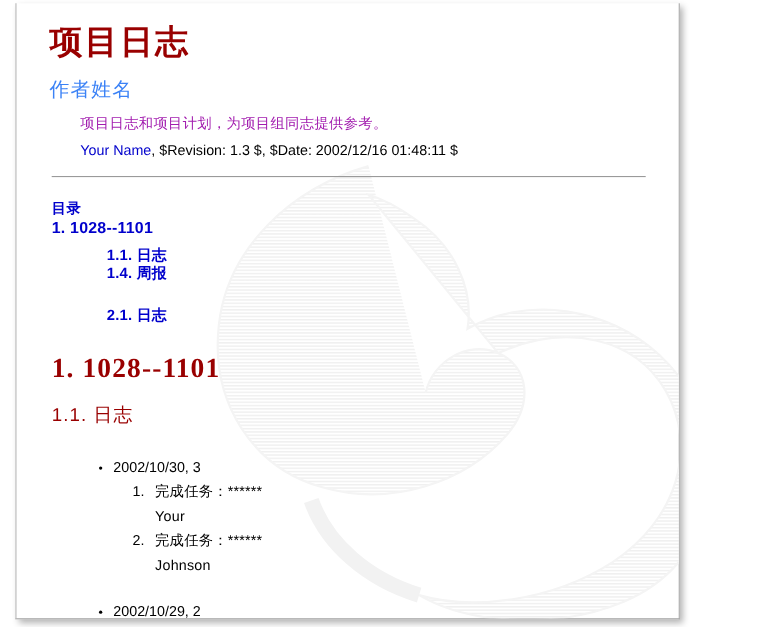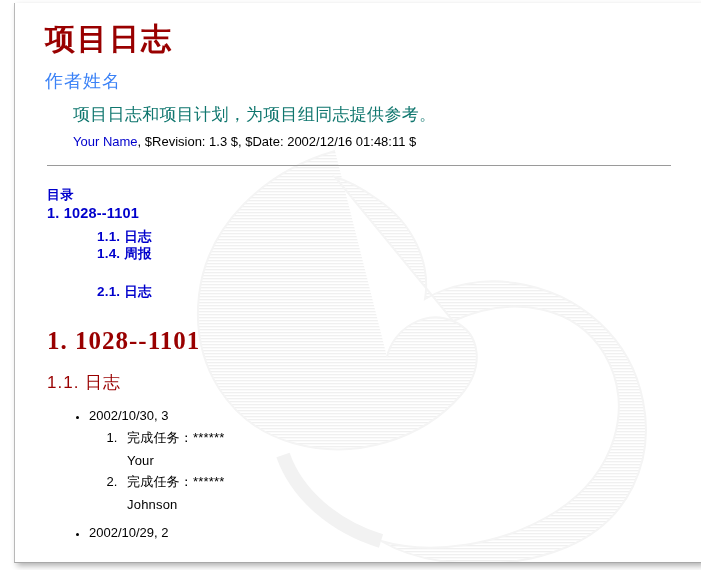--- a/index.html
+++ b/index.html
@@ -13,21 +13,21 @@
     background: #ffffff;
     font-family: "Liberation Sans", "DejaVu Sans", sans-serif;
     overflow: hidden;
   }
 
   
   #window-frame {
     position: absolute;
     left: 14px;
     top: 3px;
-    width: 688px;
+    width: 604px;
     height: 560px;
     background: #ffffff;
     border: 1px solid #a8a8a8;
     border-top: none;
     border-left-color: #b8b8b8;
     box-shadow: 3px 3px 6px rgba(0,0,0,0.30);
     overflow: hidden;
     box-sizing: border-box;
   }
 
@@ -65,22 +65,22 @@
     font-family: "Liberation Sans", "DejaVu Sans", sans-serif;
     font-size: 18px;
     font-weight: normal;
     margin: 0;
     padding: 12px 0 0 30px;
     letter-spacing: 1px;
   }
   .abstract {
     margin: 0;
     padding: 10px 0 0 58px;
-    font-size: 17px;
-    color: #0f766e;
+    font-size: 13px;
+    color: #a21caf;
     letter-spacing: 0.3px;
   }
   .publine {
     margin: 0;
     padding: 8px 0 0 58px;
     font-size: 13px;
     color: #000000;
   }
   .publine a, .link {
     color: #0000cc;
@@ -149,21 +149,21 @@
   }
 
   ul.daylist {
     list-style-type: disc;
     margin: 0;
     padding: 12px 0 0 74px;
     font-size: 13px;
     color: #000;
   }
   ul.daylist > li {
-    margin: 0;
+    margin: 14px;
     padding: 0 0 2px 0;
     line-height: 1.5;
   }
   ul.daylist > li::marker {
     font-size: 11px;
   }
   ol.tasklist {
     list-style-type: decimal;
     margin: 0;
     padding: 4px 0 4px 32px;

